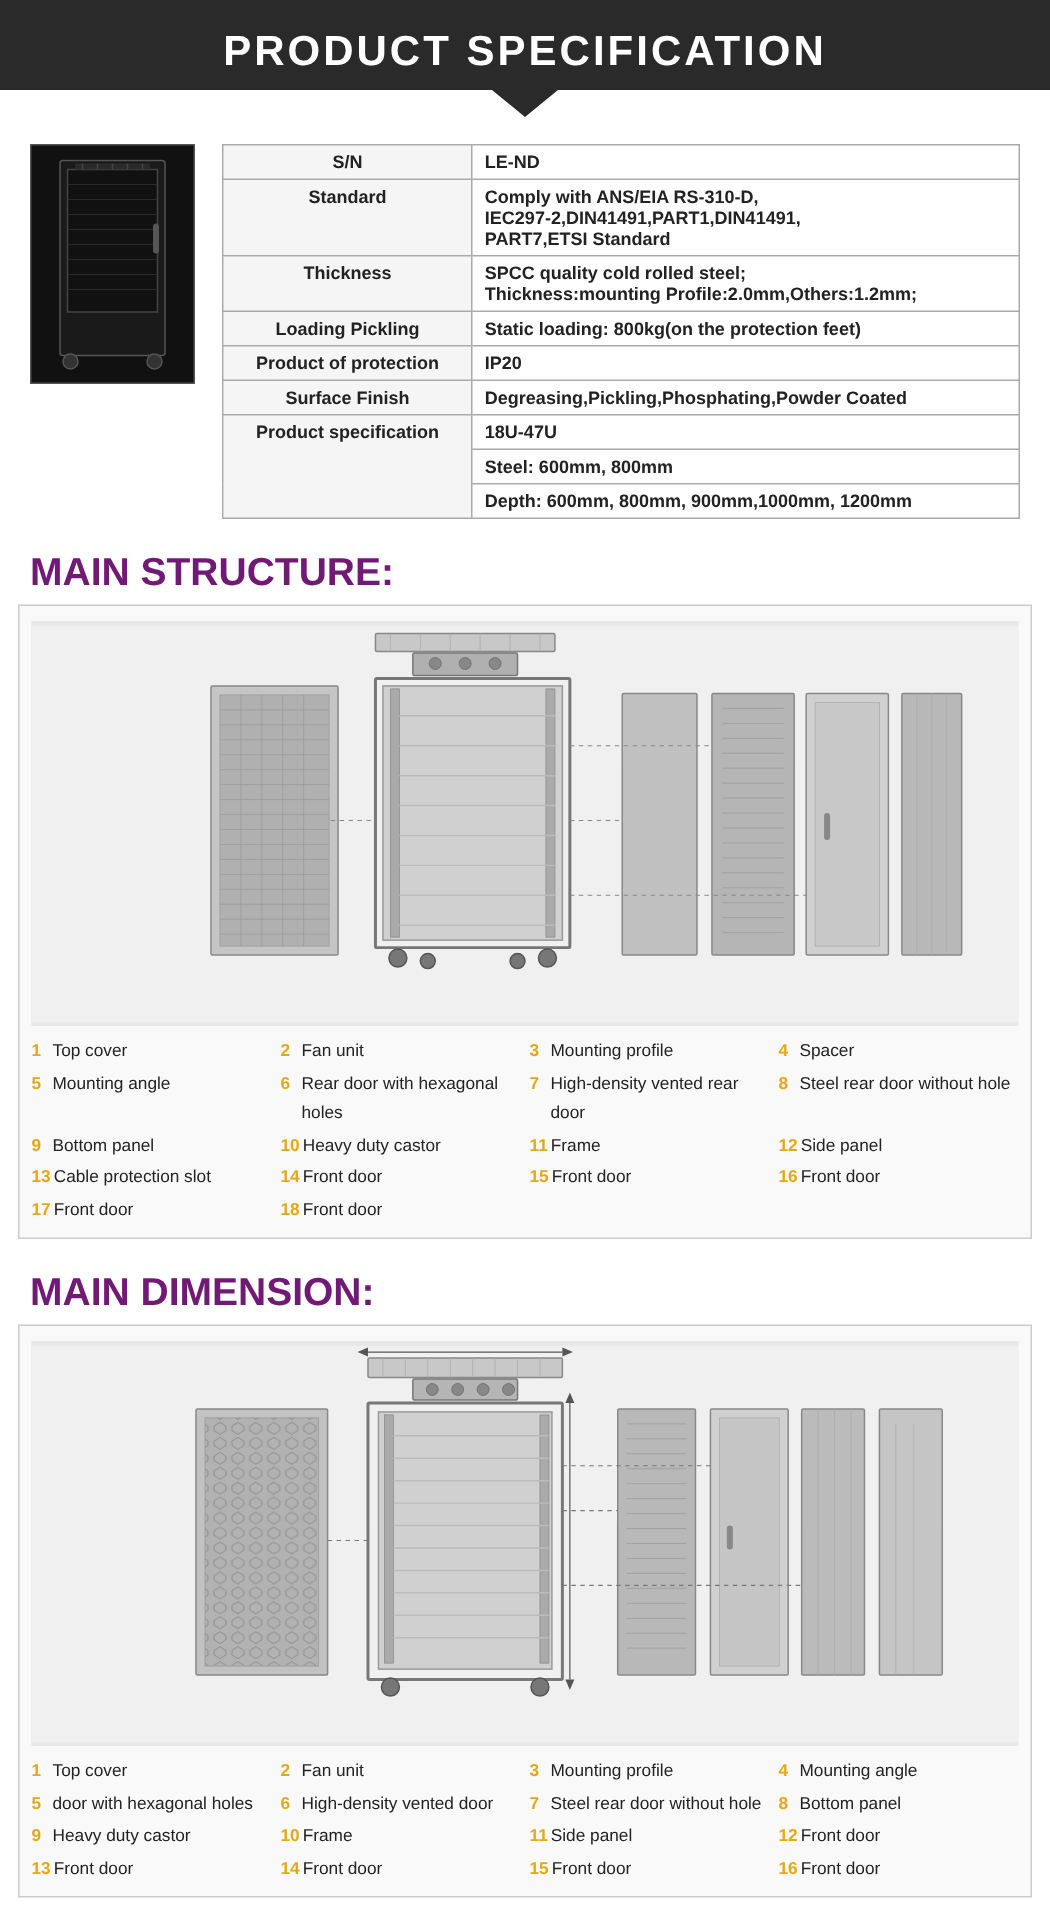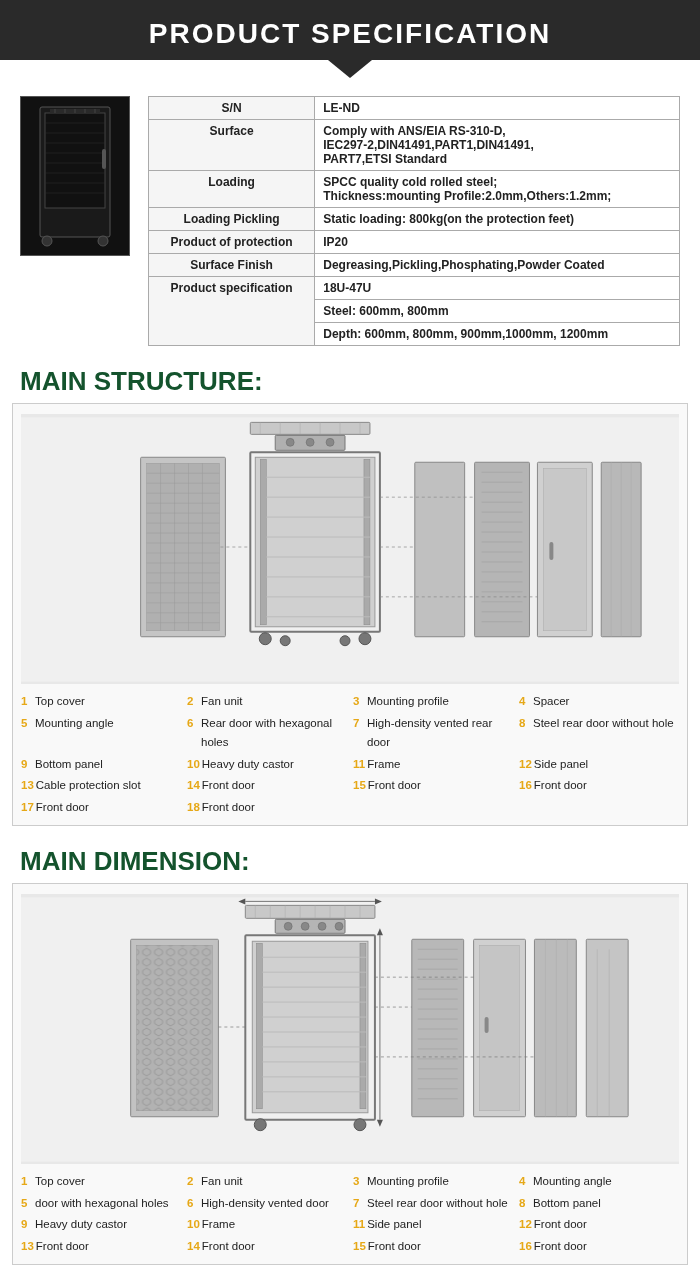--- a/index.html
+++ b/index.html
@@ -73,21 +73,21 @@
       font-weight: bold;
       white-space: nowrap;
       text-align: center;
     }
 
     
     .section-title {
       font-size: 26px;
       font-weight: bold;
       padding: 10px 20px 6px 20px;
-      color: #14532d;
+      color: #701a75;
     }
 
     
     .diagram-box {
       margin: 0 12px 10px 12px;
       border: 1px solid #ccc;
       background: #f9f9f9;
       padding: 10px 8px 8px 8px;
     }
 
@@ -164,25 +164,25 @@
     </svg>
   </div>
 
   <table class="spec-table">
     <tbody>
       <tr>
         <td class="label-col">S/N</td>
         <td>LE-ND</td>
       </tr>
       <tr>
-        <td class="label-col">Surface</td>
+        <td class="label-col">Standard</td>
         <td>Comply with ANS/EIA RS-310-D,<br>IEC297-2,DIN41491,PART1,DIN41491,<br>PART7,ETSI Standard</td>
       </tr>
       <tr>
-        <td class="label-col">Loading</td>
+        <td class="label-col">Thickness</td>
         <td>SPCC quality cold rolled steel;<br>Thickness:mounting Profile:2.0mm,Others:1.2mm;</td>
       </tr>
       <tr>
         <td class="label-col">Loading Pickling</td>
         <td>Static loading: 800kg(on the protection feet)</td>
       </tr>
       <tr>
         <td class="label-col">Product of protection</td>
         <td>IP20</td>
       </tr>

